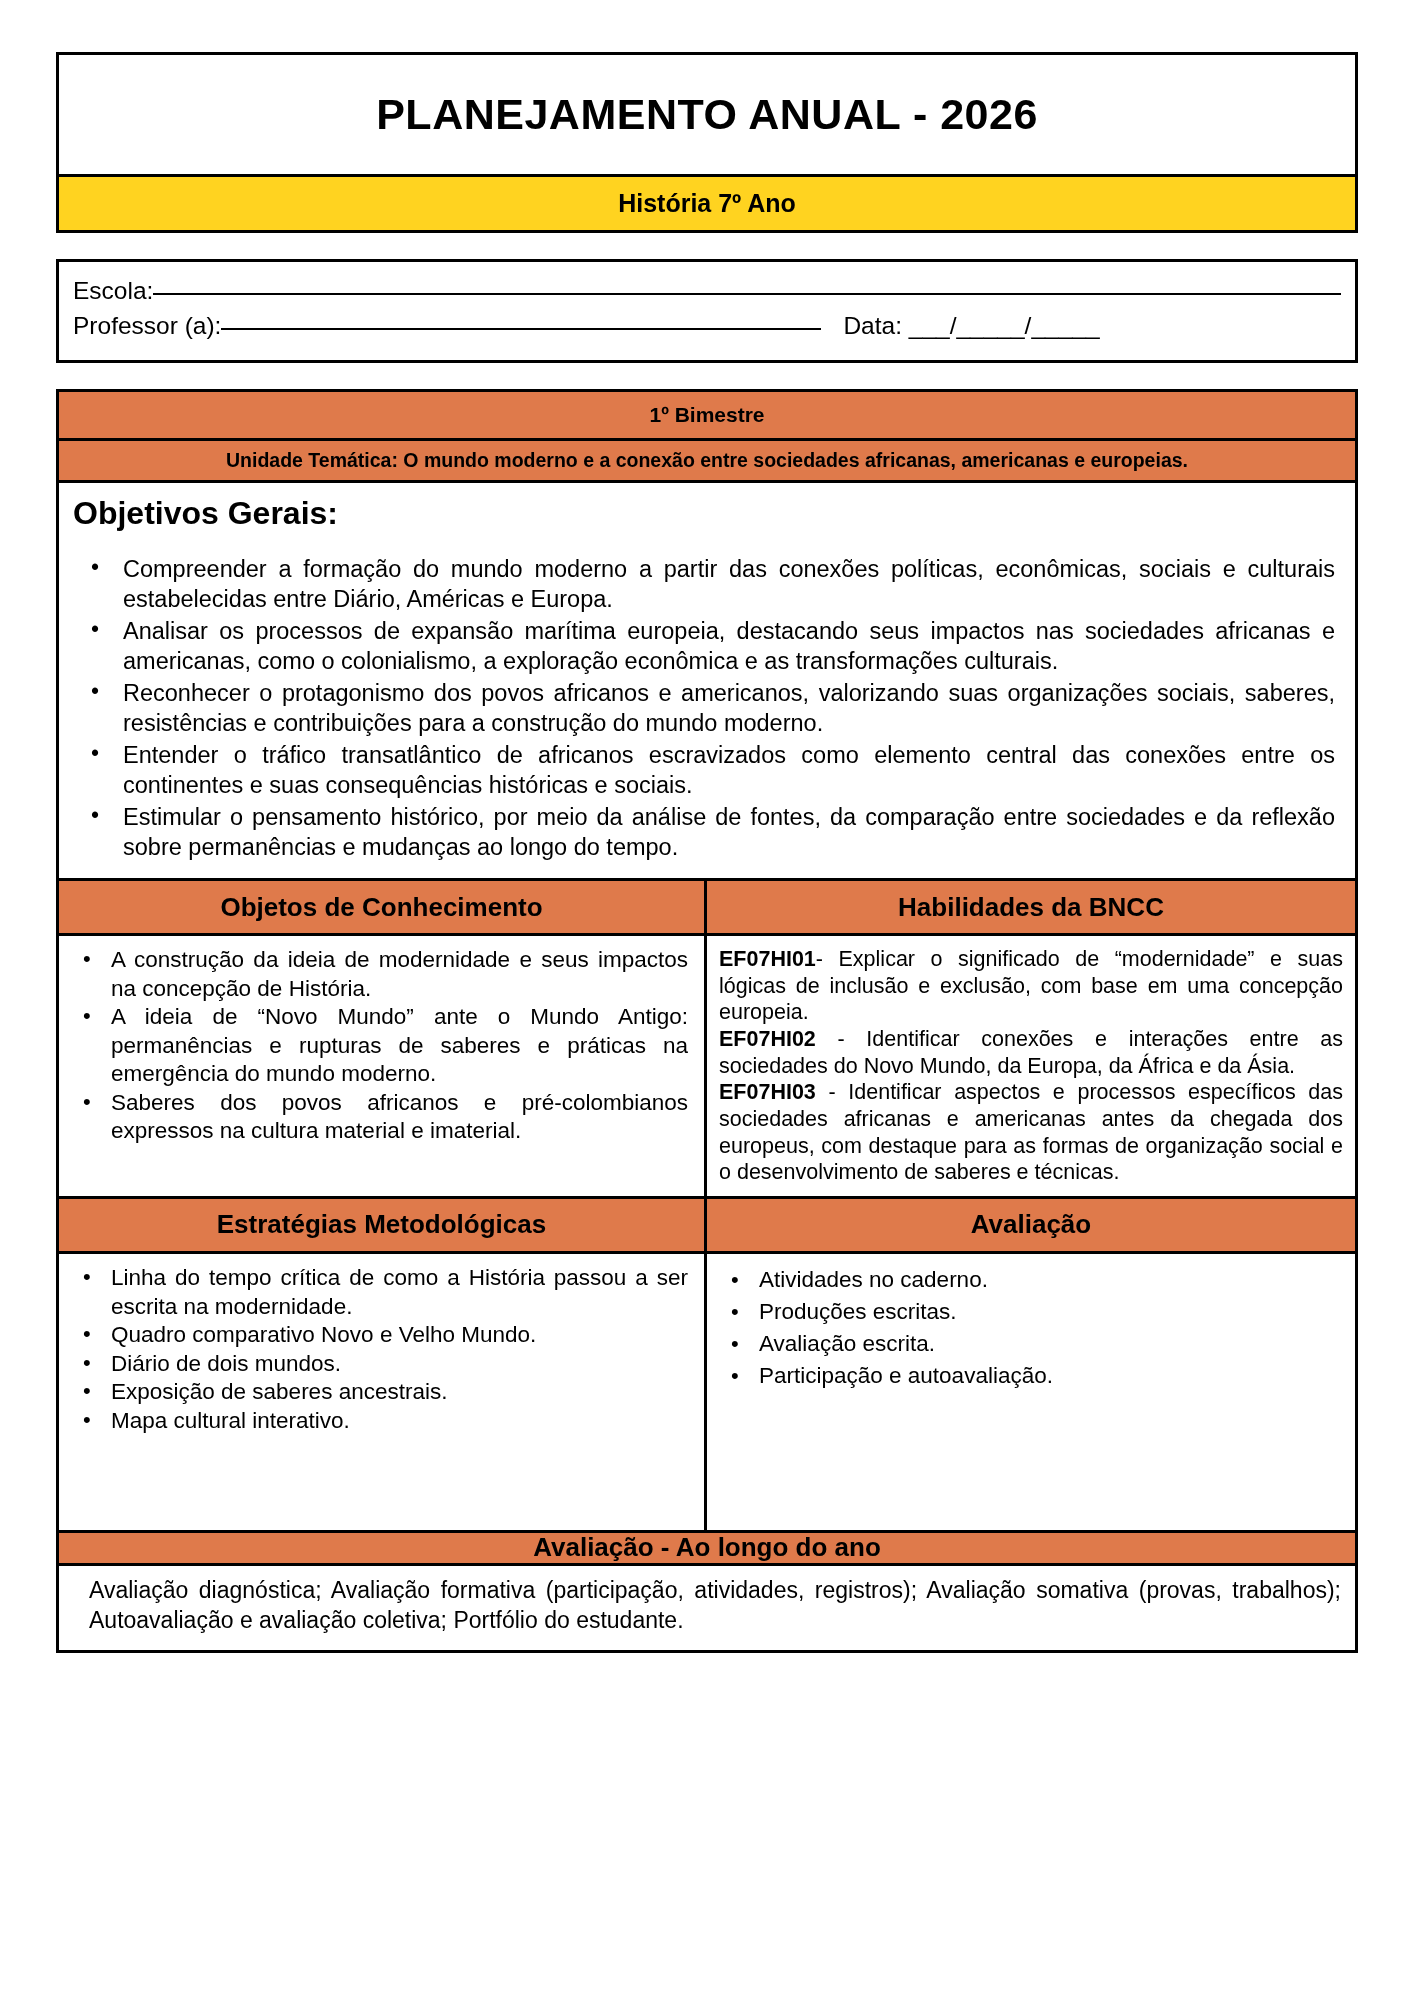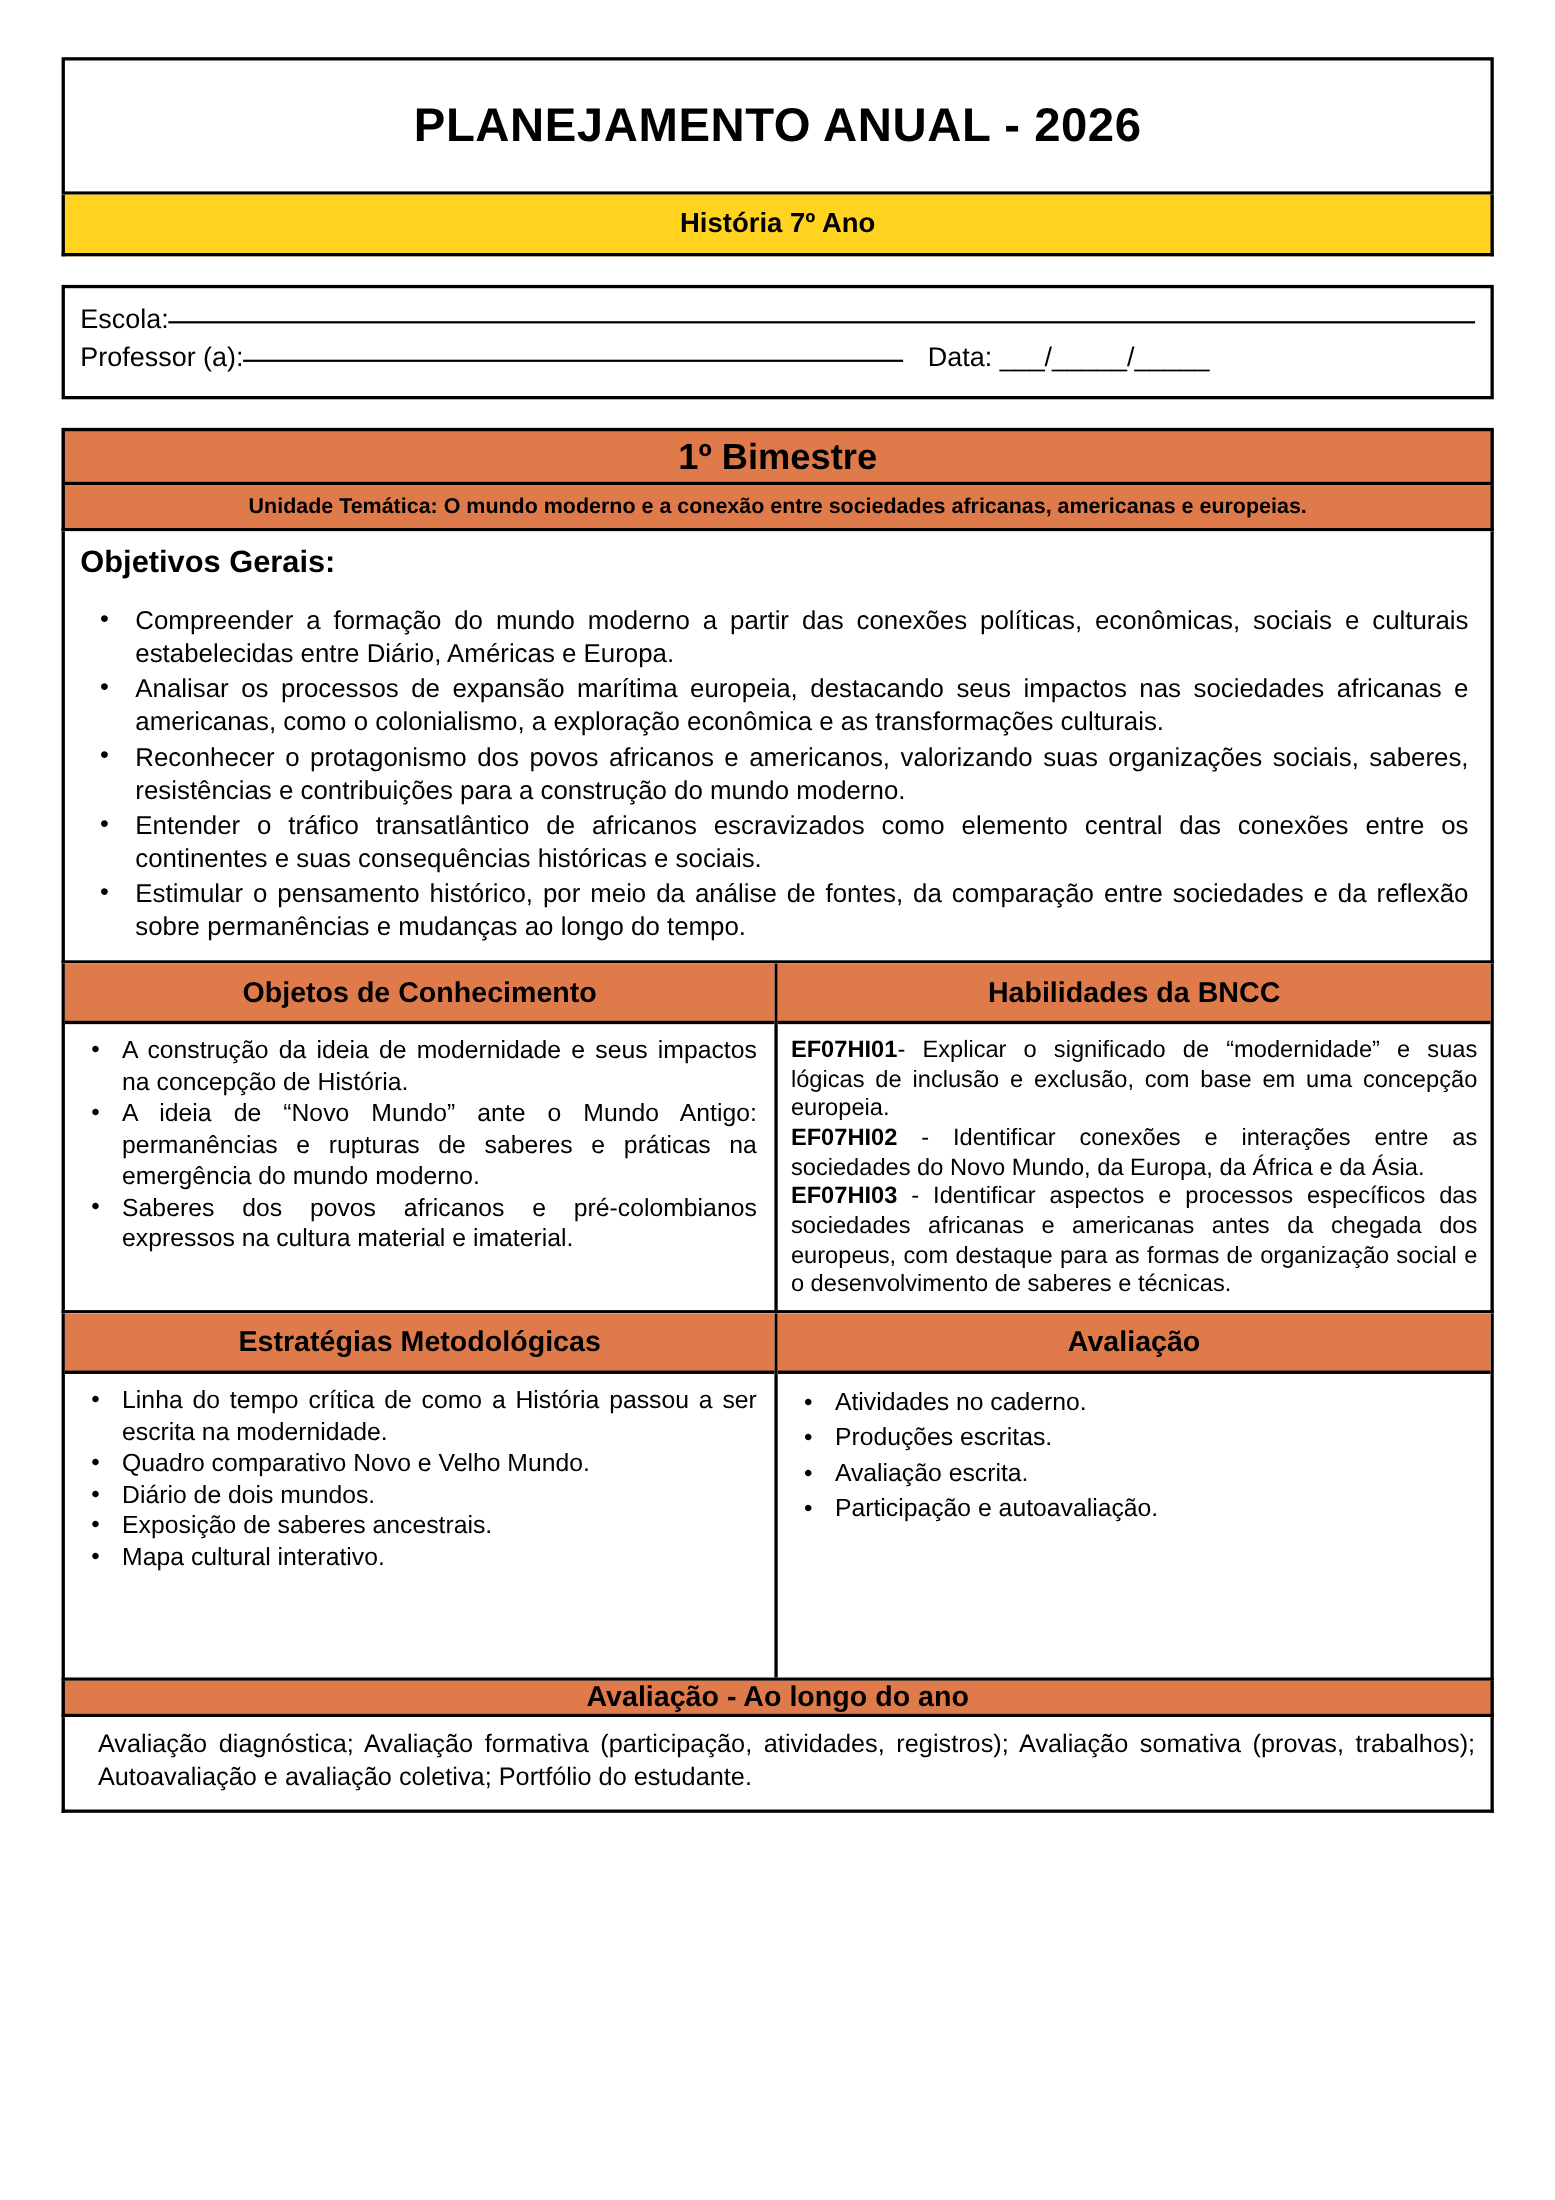--- a/index.html
+++ b/index.html
@@ -85,37 +85,37 @@
     background: #DF7A4B;
     display: flex;
     align-items: center;
     justify-content: center;
     text-align: center;
   }
   .band-bimestre {
     height: 52px;
   }
   .band-bimestre .band-text {
-    font-size: 33px;
+    font-size: 21px;
     font-weight: bold;
   }
   .band-unidade {
     height: 42px;
     padding: 0 10px;
   }
   .band-unidade .band-text {
     font-size: 19.5px;
     font-weight: bold;
   }
 
   .objetivos-box {
     padding: 12px 14px 14px 14px;
   }
   .obj-title {
-    font-size: 28px;
+    font-size: 32px;
     font-weight: bold;
     margin-bottom: 22px;
   }
   ul.obj-list {
     margin: 0;
     padding: 0 6px 0 44px;
     list-style: none;
   }
   ul.obj-list li {
     font-size: 23.5px;

